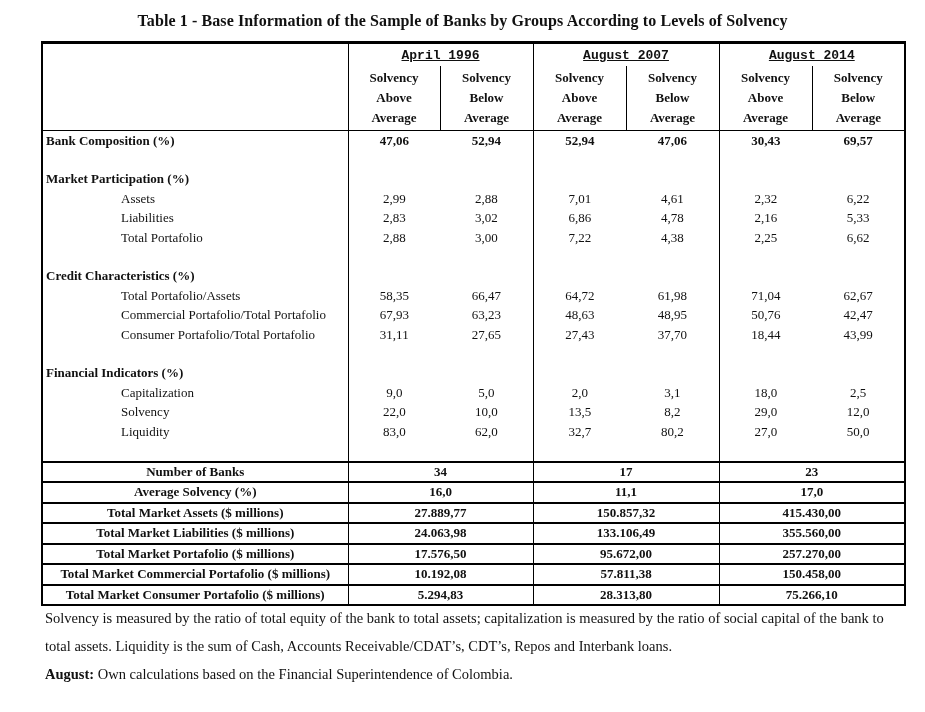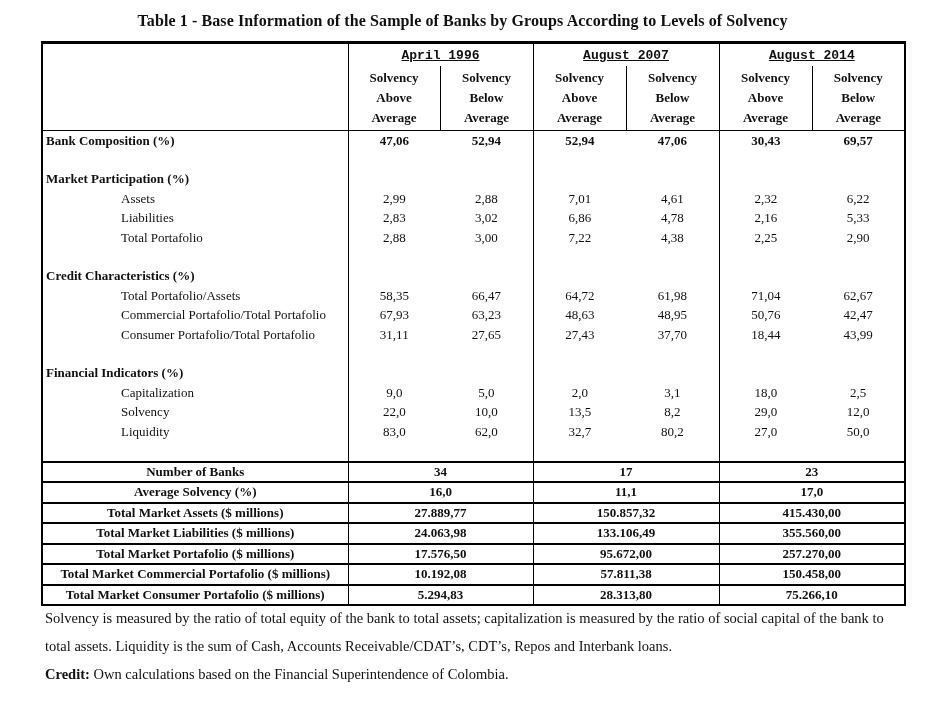--- a/index.html
+++ b/index.html
@@ -129,21 +129,21 @@
         <td class="num vline">2,16</td>
         <td class="num  outer-r">5,33</td>
       </tr>
       <tr class="r">
         <td class="outer-l lbl">Total Portafolio</td>
         <td class="num vline">2,88</td>
         <td class="num ">3,00</td>
         <td class="num vline">7,22</td>
         <td class="num ">4,38</td>
         <td class="num vline">2,25</td>
-        <td class="num  outer-r">2,90</td>
+        <td class="num  outer-r">6,62</td>
       </tr>
       <tr class="gap">
         <td class="outer-l"></td>
         <td class="num vline"></td>
         <td class="num "></td>
         <td class="num vline"></td>
         <td class="num "></td>
         <td class="num vline"></td>
         <td class="num  outer-r"></td>
       </tr>
@@ -277,14 +277,14 @@
         <td class="outer-l">Total Market Consumer Portafolio ($ millions)</td>
         <td class="vline" colspan="2">5.294,83</td>
         <td class="vline" colspan="2">28.313,80</td>
         <td class="vline outer-r" colspan="2">75.266,10</td>
       </tr>
     </tbody>
 </table>
 
 <div class="note">
   <div>Solvency is measured by the ratio of total equity of the bank to total assets; capitalization is measured by the ratio of social capital of the bank to total assets. Liquidity is the sum of Cash, Accounts Receivable/CDAT’s, CDT’s, Repos and Interbank loans.</div>
-  <div><span class="src">Credit:</span><span> Own calculations based on the Financial Superintendence of Colombia.</span></div>
+  <div><span class="src">August:</span><span> Own calculations based on the Financial Superintendence of Colombia.</span></div>
 </div>
 
 </body></html>

